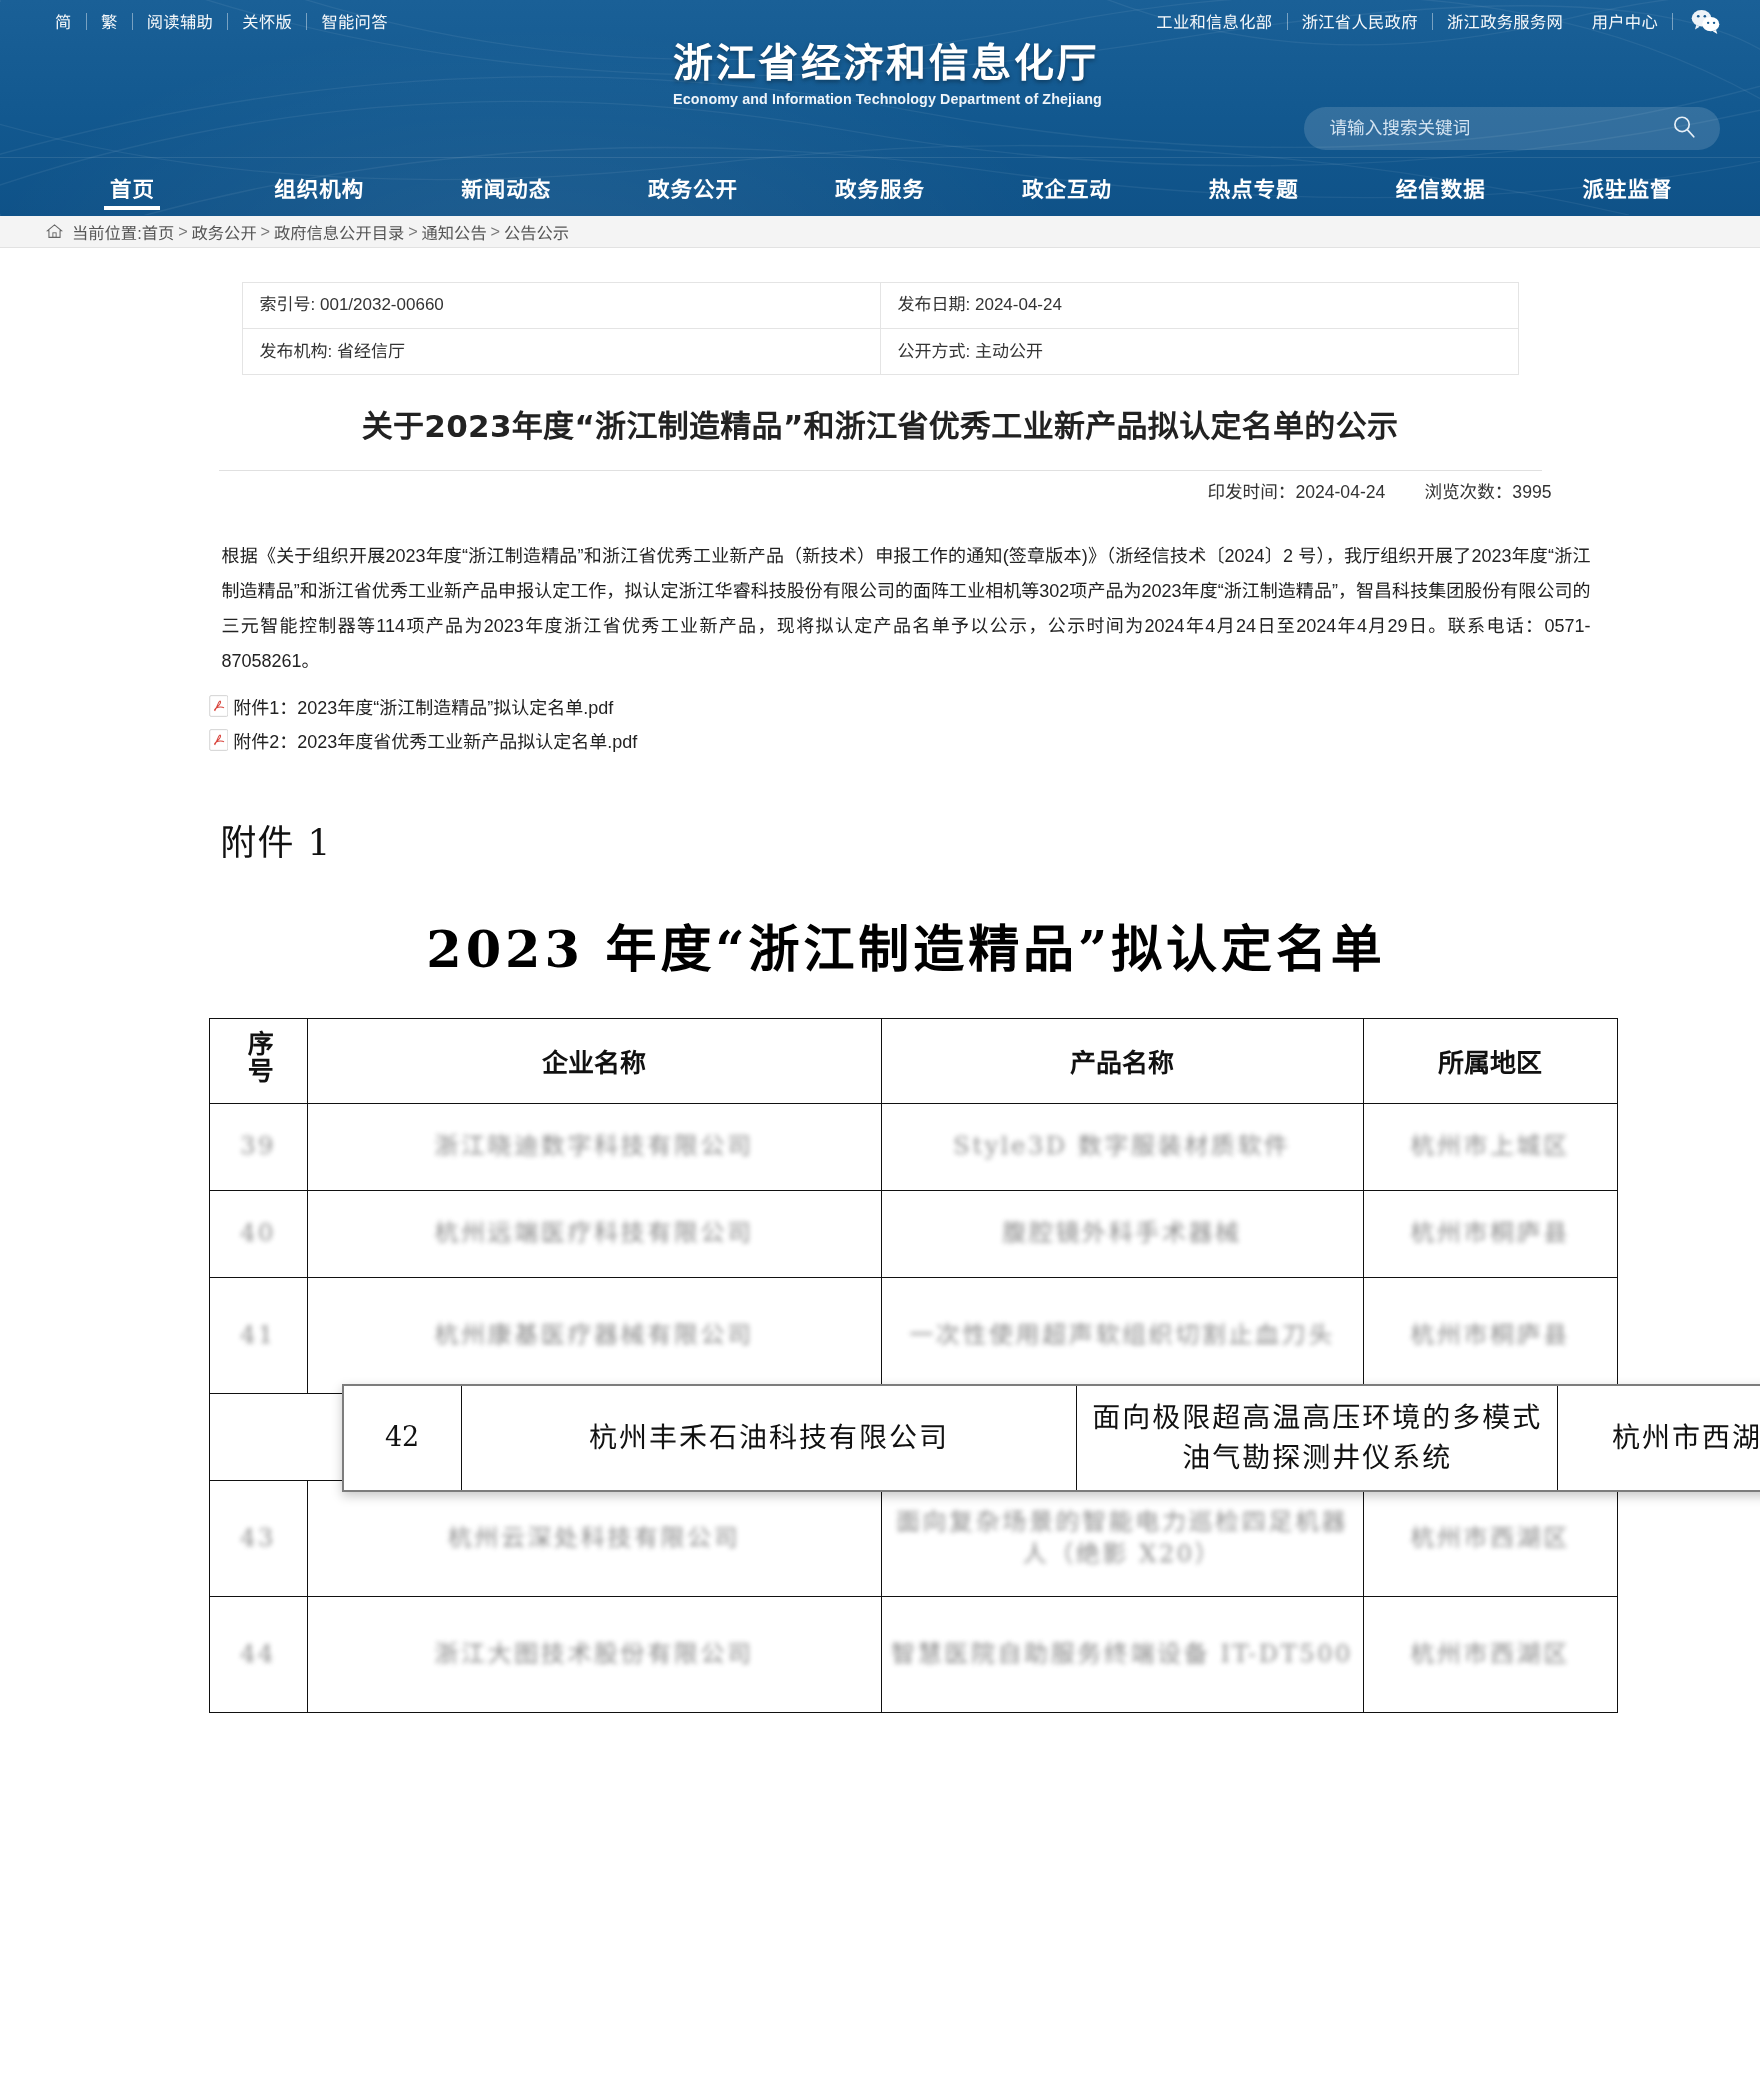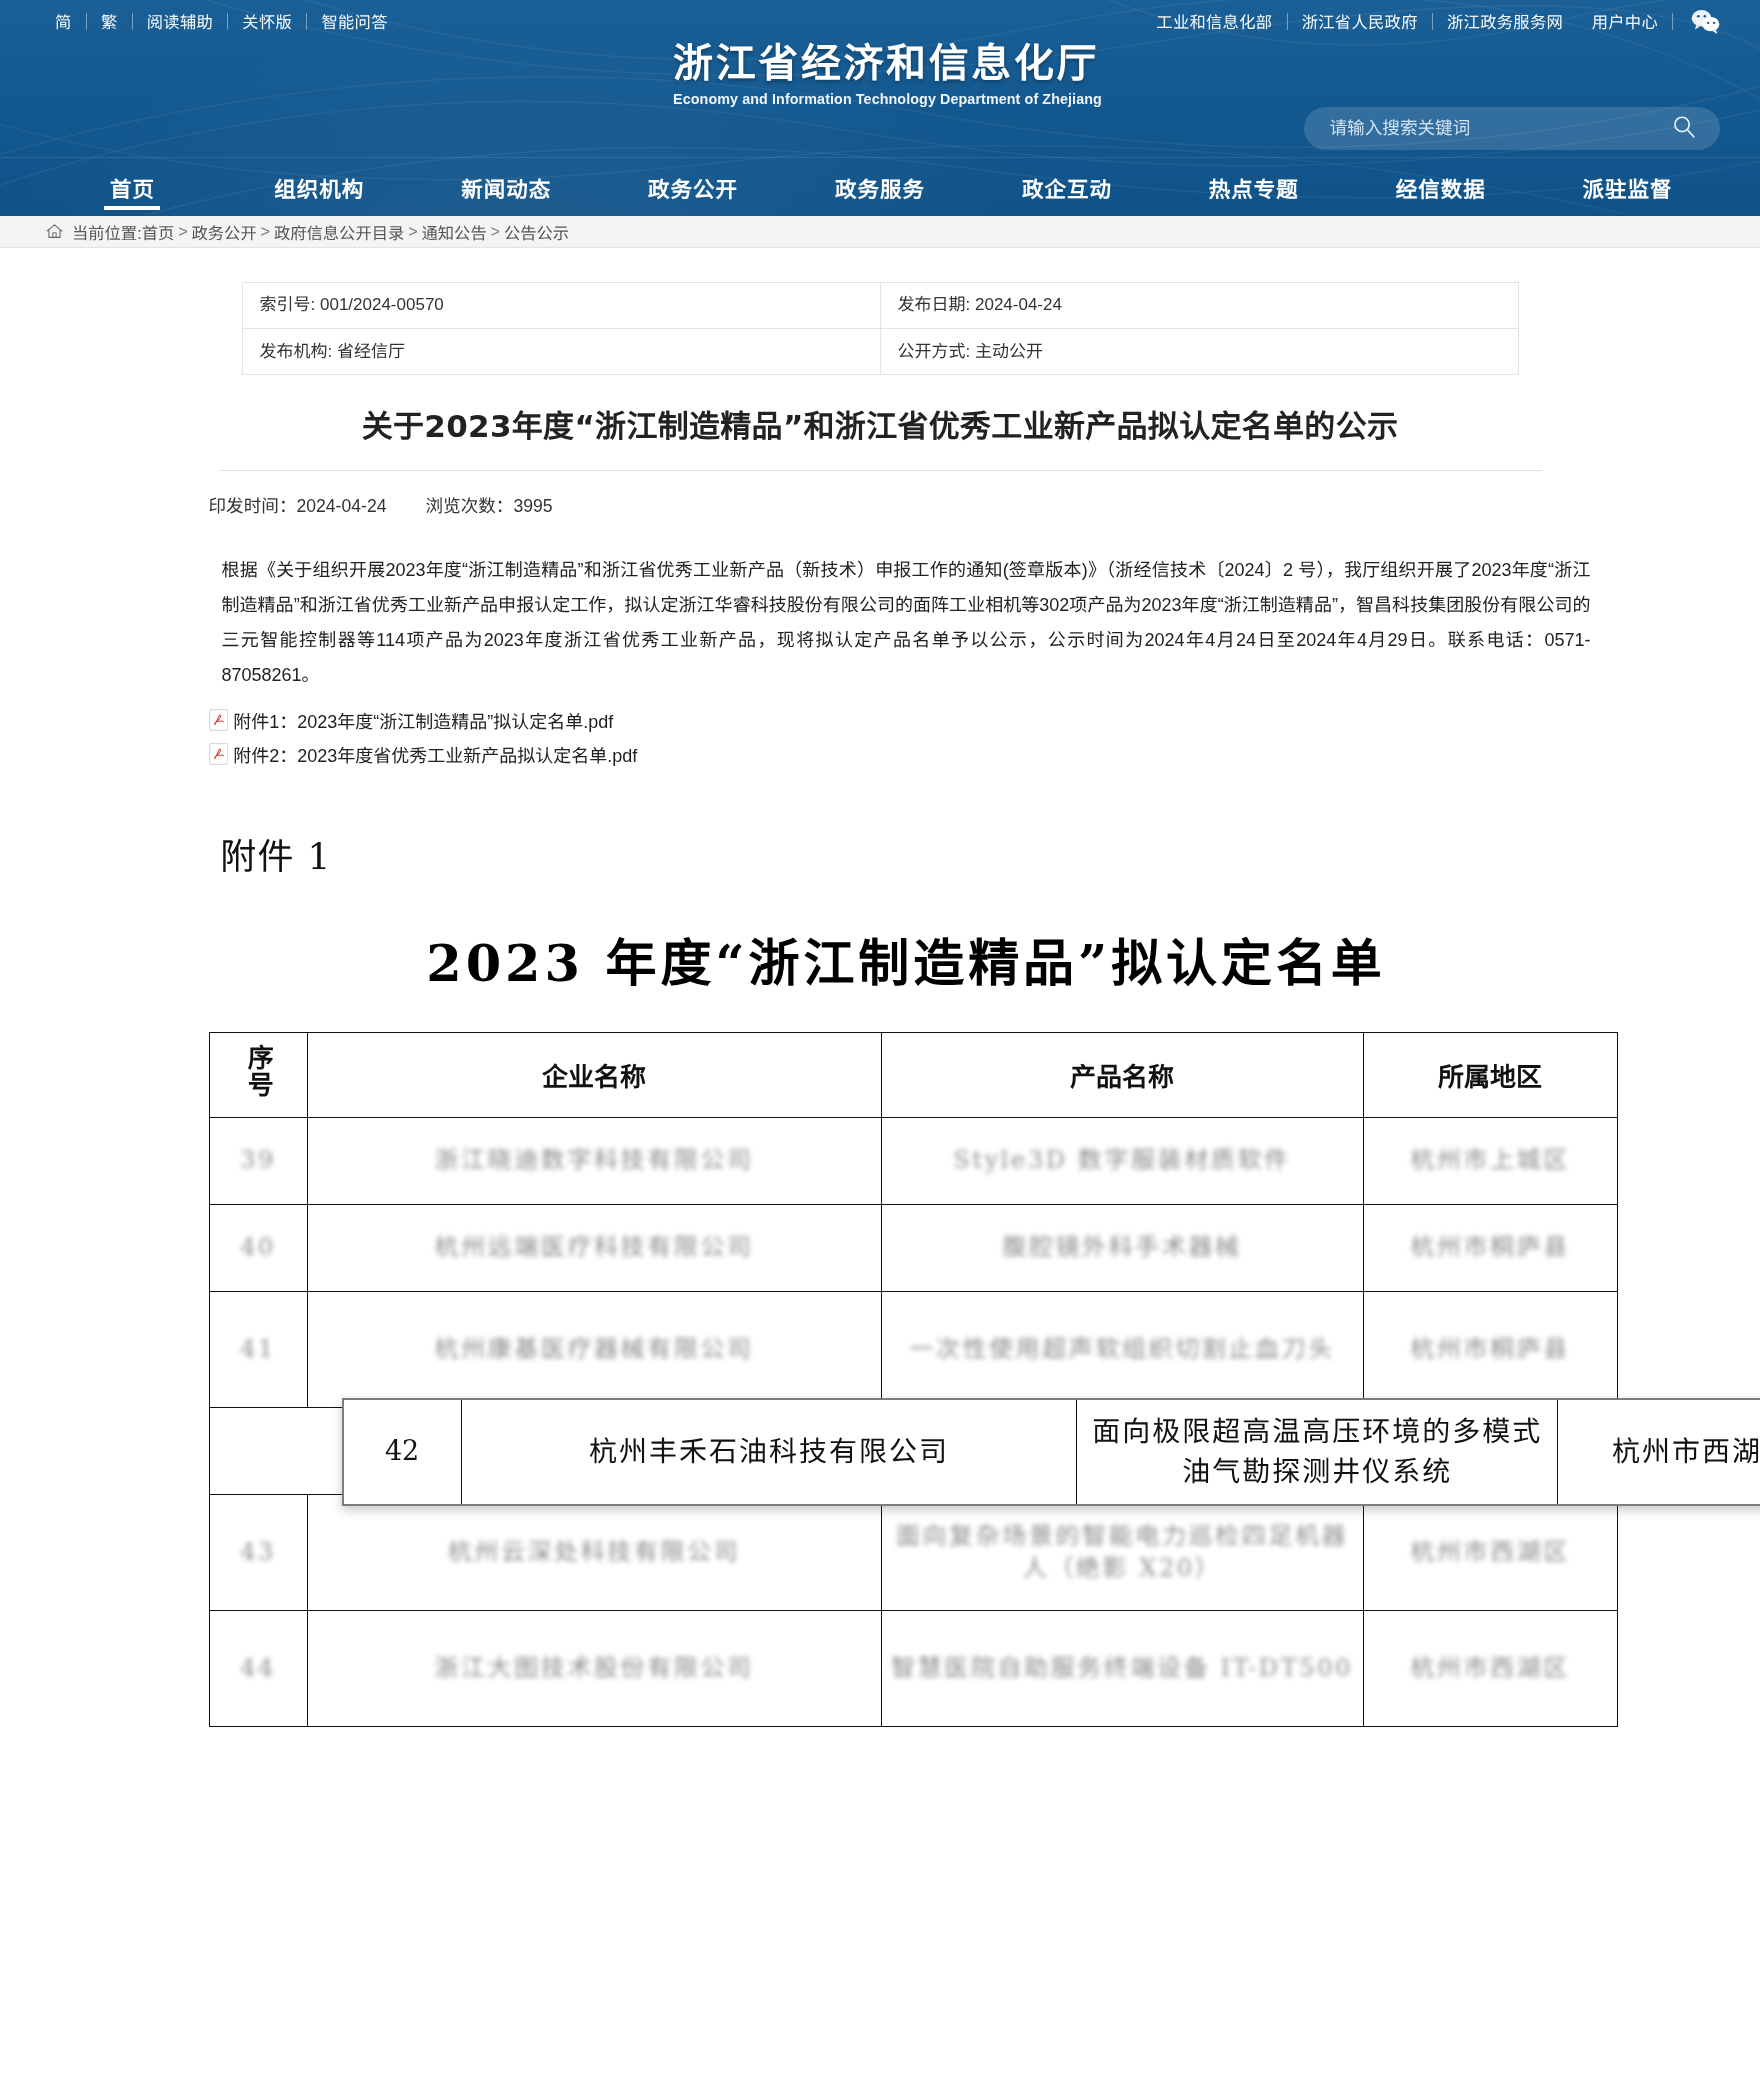--- a/index.html
+++ b/index.html
@@ -162,22 +162,22 @@
     font-weight: bold;
     color: #222;
     letter-spacing: 0.3px;
     line-height: 1.35;
     padding-bottom: 22px;
     border-bottom: 0.7px solid #e0e0e0;
     font-family: "DejaVu Sans", "Liberation Sans", sans-serif;
   }
 
   .doc-subinfo {
-    margin: 21px auto 0;
-    text-align: left;
+    margin: 7px auto 0;
+    text-align: right;
     font-size: 17.6px;
     color: #333;
   }
   .doc-subinfo .gap { display: inline-block; width: 39px; }
 
   .doc-body {
     margin: 36px auto 0;
     width: 1395px;
     font-size: 18px;
     line-height: 1.95;
@@ -391,21 +391,21 @@
 </div>
 
 <div class="page-wrap">
   <div class="article">
 
     <table class="meta-table">
       <tbody>
         <tr>
           <td>
             <span>索引号:</span>
-            <span>001/2024-00570</span>
+            <span>001/2032-00660</span>
           </td>
           <td>
             <span>发布日期:</span>
             <span>2024-04-24</span>
           </td>
         </tr>
         <tr>
           <td>
             <span>发布机构:</span>
             <span>省经信厅</span>

